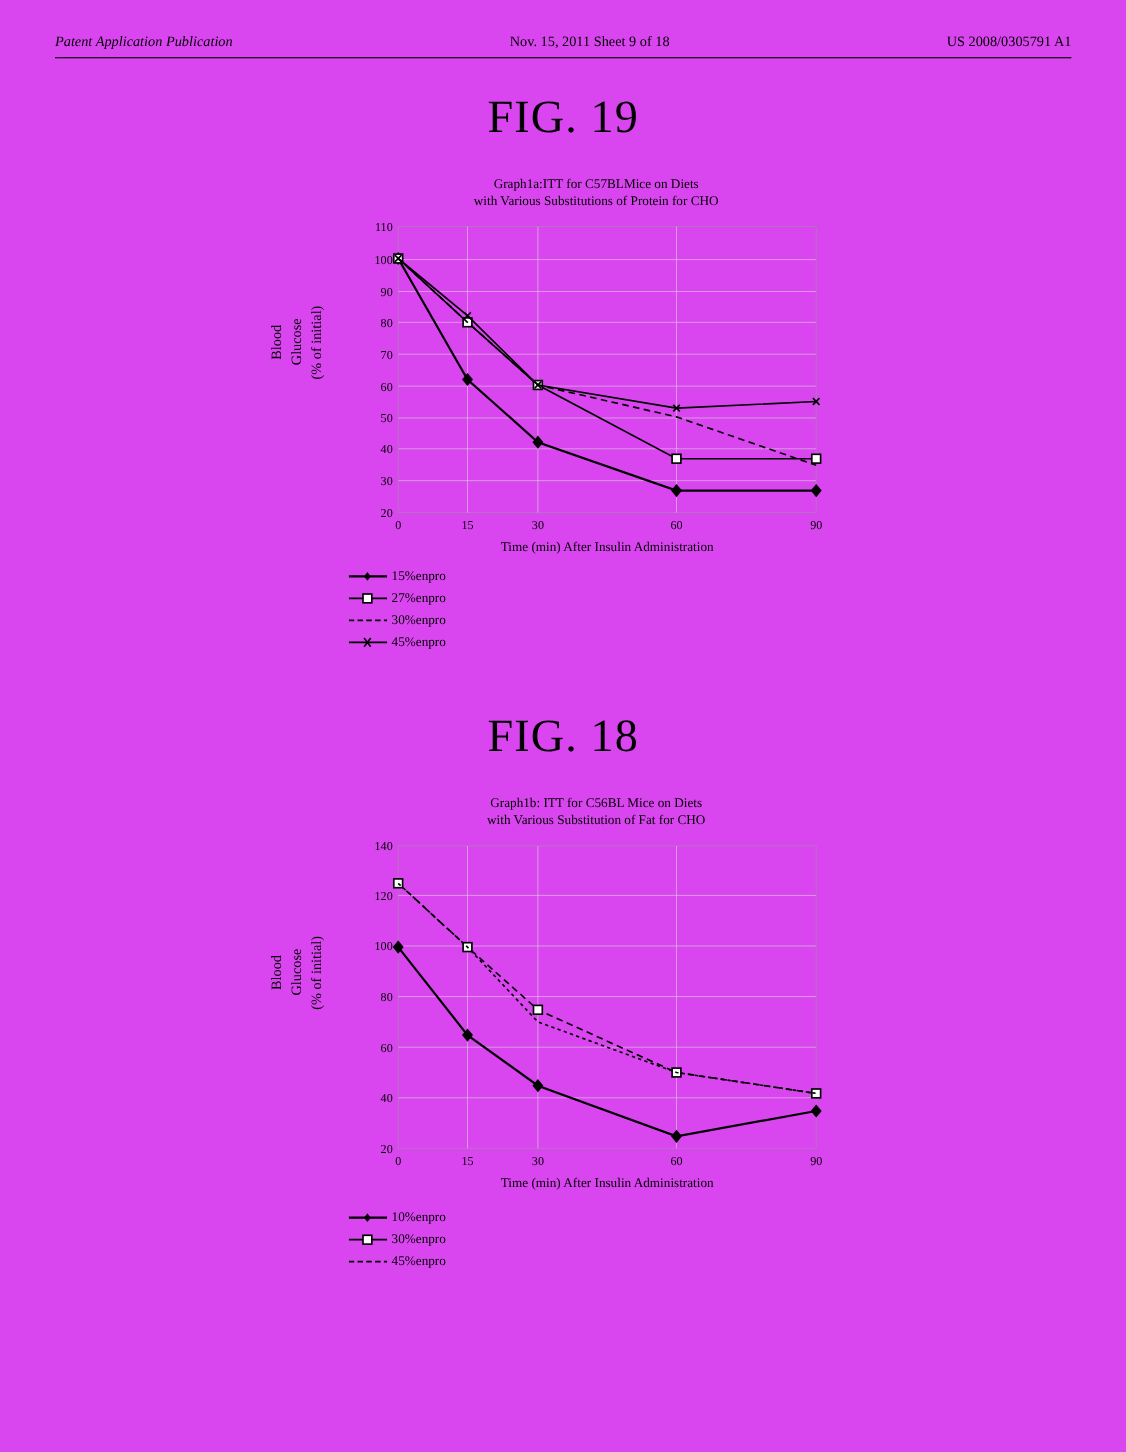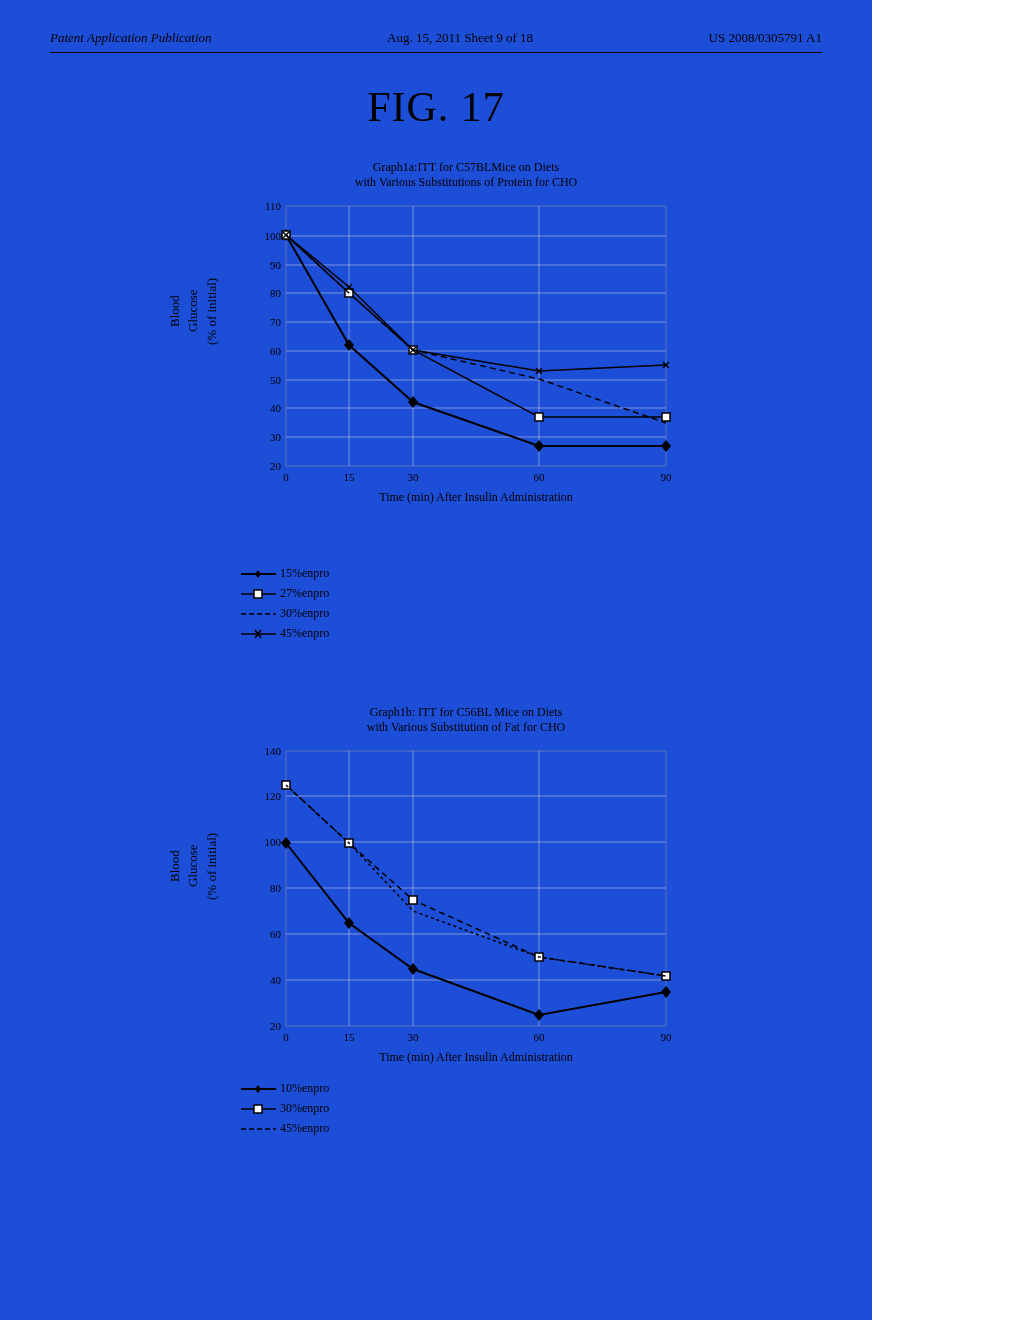--- a/index.html
+++ b/index.html
@@ -5,23 +5,23 @@
     * { margin: 0; padding: 0; box-sizing: border-box; }
     body {
       background: #fff;
       font-family: 'Times New Roman', Times, serif;
       width: 1024px;
       min-height: 1320px;
       position: relative;
       overflow-x: hidden;
     }
     .page {
-      width: 872px;
+      width: 1024px;
       min-height: 1320px;
-      background: #1d4ed8;
+      background: #d946ef;
       padding: 30px 50px;
     }
     .header {
       display: flex;
       justify-content: space-between;
       align-items: center;
       border-bottom: 1px solid #000;
       padding-bottom: 6px;
       margin-bottom: 30px;
     }
@@ -85,26 +85,26 @@
       font-family: 'Times New Roman', Times, serif;
     }
   </style>
 </head>
 <body>
 
 <div class="page">
 
   <div class="header">
     <span class="header-left">Patent Application Publication</span>
-    <span class="header-center">Aug. 15, 2011   Sheet 9 of 18</span>
+    <span class="header-center">Nov. 15, 2011   Sheet 9 of 18</span>
     <span class="header-right">US 2008/0305791 A1</span>
   </div>
 
   <div class="figure-section">
-    <div class="figure-title">FIG. 17</div>
+    <div class="figure-title">FIG. 19</div>
     <div class="chart-wrapper">
 
       <div class="y-axis-label" style="width:55px; height:320px;">
         <div style="text-align:center; font-size:13px; line-height:1.4;">
           <span>Blood</span><br>
           <span>Glucose</span><br>
           <span>(% of initial)</span>
         </div>
       </div>
 
@@ -185,21 +185,21 @@
           <line x1="120" y1="133" x2="126" y2="139" stroke="#000" stroke-width="1.5"></line>
           <line x1="126" y1="133" x2="120" y2="139" stroke="#000" stroke-width="1.5"></line>
           <line x1="184" y1="196" x2="190" y2="202" stroke="#000" stroke-width="1.5"></line>
           <line x1="190" y1="196" x2="184" y2="202" stroke="#000" stroke-width="1.5"></line>
           <line x1="310" y1="217" x2="316" y2="223" stroke="#000" stroke-width="1.5"></line>
           <line x1="316" y1="217" x2="310" y2="223" stroke="#000" stroke-width="1.5"></line>
           <line x1="437" y1="211" x2="443" y2="217" stroke="#000" stroke-width="1.5"></line>
           <line x1="443" y1="211" x2="437" y2="217" stroke="#000" stroke-width="1.5"></line>
         </svg>
 
-        <div class="legend" style="margin-top:50px;">
+        <div class="legend" style="">
           <div class="legend-item">
             <svg width="35" height="12" style="margin-right:4px;">
               <line x1="0" y1="6" x2="35" y2="6" stroke="#000" stroke-width="2"></line>
               <polygon points="17,2 20,6 17,10 14,6" fill="#000"></polygon>
             </svg>
             <span>15%enpro</span>
           </div>
           <div class="legend-item">
             <svg width="35" height="12" style="margin-right:4px;">
               <line x1="0" y1="6" x2="35" y2="6" stroke="#000" stroke-width="1.5"></line>
@@ -220,20 +220,21 @@
               <line x1="20" y1="2" x2="14" y2="10" stroke="#000" stroke-width="1.5"></line>
             </svg>
             <span>45%enpro</span>
           </div>
         </div>
       </div>
     </div>
   </div>
 
   <div class="figure-section">
+    <div class="figure-title">FIG. 18</div>
     <div class="chart-wrapper">
 
       <div class="y-axis-label" style="width:55px; height:340px;">
         <div style="text-align:center; font-size:13px; line-height:1.4;">
           <span>Blood</span><br>
           <span>Glucose</span><br>
           <span>(% of initial)</span>
         </div>
       </div>
 

